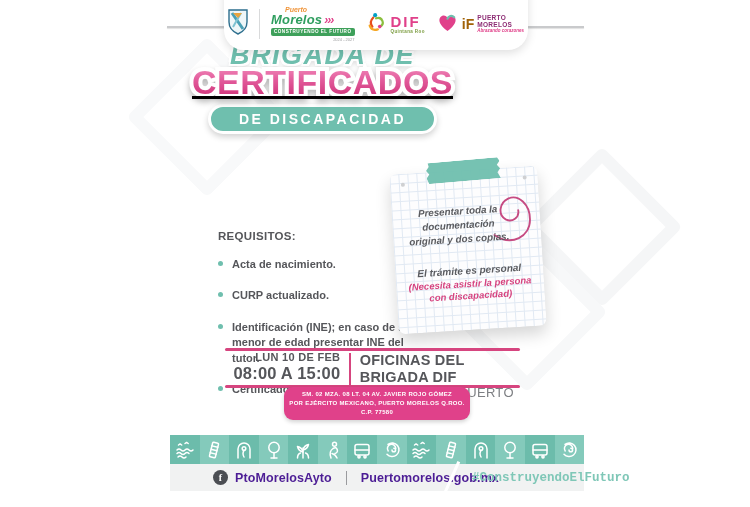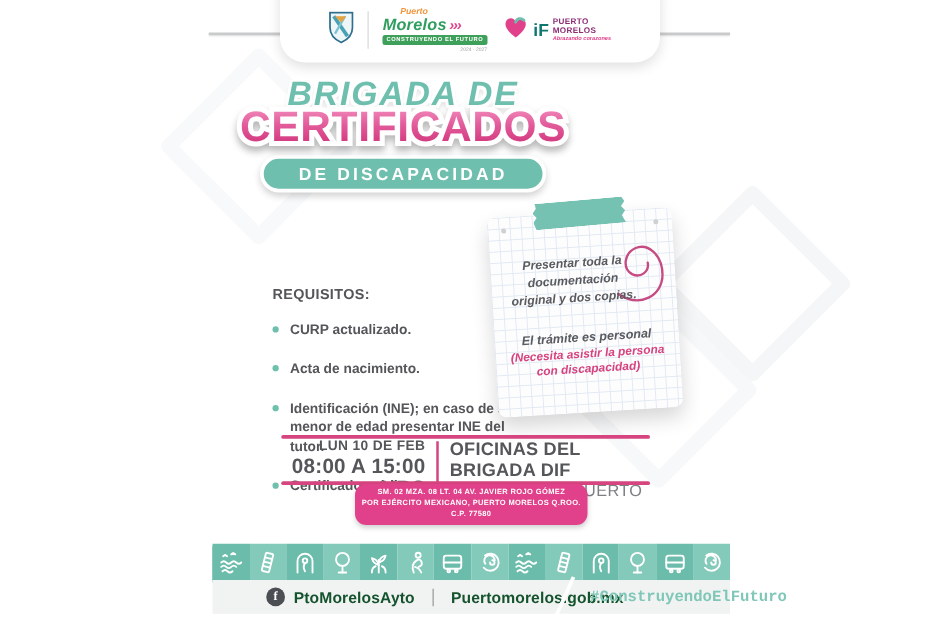--- a/index.html
+++ b/index.html
@@ -24,27 +24,27 @@
   .pm-puerto{font-size:7px;font-weight:700;font-style:italic;color:#f0953b;margin-left:14px;}
   .pm-morelos{font-size:13px;font-weight:800;font-style:italic;color:#2f9e5f;letter-spacing:.2px;display:flex;align-items:center;gap:2px;}
   .pm-arrows{color:#e0418a;font-size:12px;font-weight:900;letter-spacing:-1px;}
   .pm-banner{margin-top:2px;background:#3ea05a;color:#fff;font-size:4.6px;font-weight:800;letter-spacing:.5px;
              padding:1.5px 3px;border-radius:2px;text-align:center;}
   .pm-years{font-size:4px;color:#9b9c9e;text-align:right;margin-top:1.5px;}
   .dif-logo{display:flex;align-items:center;gap:3px;}
   .dif-word{font-size:15px;font-weight:900;color:#e0418a;letter-spacing:2px;line-height:1;}
   .dif-sub{font-size:4.5px;color:#7a9b3e;font-weight:700;letter-spacing:.4px;}
   .difpm-logo{display:flex;align-items:center;gap:3px;}
-  .difpm-if{font-size:14px;font-weight:900;color:#0f766e;line-height:1;}
+  .difpm-if{font-size:14px;font-weight:900;color:#a16207;line-height:1;}
   .difpm-names{display:flex;flex-direction:column;line-height:1.1;}
   .difpm-pm{font-size:6.5px;font-weight:900;color:#8d2d74;letter-spacing:.3px;}
   .difpm-tag{font-size:4.5px;font-style:italic;color:#e0418a;font-weight:700;margin-top:1px;}
 
   
-  .title-wrap{position:absolute;left:0;top:60px;width:645px;text-align:center;z-index:2;}
+  .title-wrap{position:absolute;left:0;top:40px;width:645px;text-align:center;z-index:2;text-decoration:underline;}
   .t-brigada{display:inline-block;font-size:27px;font-weight:800;font-style:italic;color:#6fbfae;letter-spacing:1.5px;
     text-shadow:-2px -2px 0 #fff,2px -2px 0 #fff,-2px 2px 0 #fff,2px 2px 0 #fff,0 2px 1px #fff,0 4px 5px rgba(0,0,0,.18);}
   .t-cert{position:relative;display:block;font-size:34px;font-weight:900;letter-spacing:.5px;margin-top:-6px;line-height:1.05;}
   .t-cert .stroke{position:absolute;left:0;right:0;top:0;color:#fff;-webkit-text-stroke:8px #ffffff;
                   filter:drop-shadow(0 4px 3px rgba(0,0,0,.28));}
   .t-cert .fill{position:relative;background:linear-gradient(180deg,#f493c1 0%,#e25b9b 45%,#cb2a72 100%);
                 -webkit-background-clip:text;background-clip:text;color:#d6437f;-webkit-text-fill-color:transparent;}
   .t-badge{display:inline-block;margin-top:3px;background:#6fbfae;border:3px solid #fff;border-radius:16px;
            padding:4px 28px;color:#fff;font-weight:800;font-size:14px;letter-spacing:2.5px;
            box-shadow:0 3px 6px rgba(0,0,0,.18);}
@@ -93,21 +93,21 @@
   .sq{flex:1;display:flex;align-items:center;justify-content:center;}
   .sq-a{background:#6cbcab;} .sq-b{background:#84cabb;}
   .sq svg{width:20px;height:20px;stroke:#ffffff;fill:none;stroke-width:1.5;stroke-linecap:round;stroke-linejoin:round;}
 
   
   .footer{position:absolute;left:170px;top:464px;width:414px;height:27px;background:#f1f2f2;z-index:2;
           display:flex;align-items:center;}
   .fb-left{display:flex;align-items:center;gap:7px;margin-left:43px;}
   .fb-icon{width:15px;height:15px;border-radius:50%;background:#4b4e53;color:#fff;display:flex;align-items:center;
            justify-content:center;font-size:10px;font-weight:700;font-family:"Liberation Serif",serif;}
-  .fb-handle,.site{font-size:12.5px;font-weight:700;color:#14532d;letter-spacing:.1px;}
+  .fb-handle,.site{font-size:12.5px;font-weight:700;color:#4c1d95;letter-spacing:.1px;}
   .f-sep{width:1px;height:14px;background:#9a9b9e;margin:0 7px;}
   .slash{position:absolute;left:280px;top:-4px;width:3px;height:36px;background:#fff;transform:rotate(24deg);}
   .hashtag{position:absolute;left:300px;width:114px;text-align:right;font-size:12.5px;font-weight:700;color:#7fc7b7;
            padding-left:2px;font-family:Liberation Mono, monospace;}
 </style>
 </head>
 <body>
 
 <div id="canvas">
 
@@ -130,20 +130,35 @@
     <div class="logo-sep"></div>
     <div class="pm-logo">
       <span class="pm-puerto">Puerto</span>
       <span class="pm-morelos">
         <span>Morelos</span>
         <span class="pm-arrows">›››</span>
       </span>
       <span class="pm-banner">CONSTRUYENDO EL FUTURO</span>
       <span class="pm-years">2024 - 2027</span>
     </div>
+    <div class="dif-logo">
+      <span>
+        <svg width="22" height="22" viewBox="0 0 24 24">
+          <path d="M7 17 q-4 -5 1 -10" stroke="#e94e1b" stroke-width="2.4" fill="none" stroke-linecap="round"></path>
+          <path d="M13 20 q-7 2 -9 -4" stroke="#f5a623" stroke-width="2.4" fill="none" stroke-linecap="round"></path>
+          <circle cx="10" cy="4.5" r="2.2" fill="#00a0c6"></circle>
+          <path d="M11 8 q5 -2 7 3 q1.5 4 -3 6" stroke="#8bbf3e" stroke-width="2.4" fill="none" stroke-linecap="round"></path>
+          <circle cx="15" cy="17" r="2" fill="#e0418a"></circle>
+        </svg>
+      </span>
+      <span style="display:flex;flex-direction:column;align-items:flex-start;">
+        <span class="dif-word">DIF</span>
+        <span class="dif-sub">Quintana Roo</span>
+      </span>
+    </div>
     <div class="difpm-logo">
       <span>
         <svg width="23" height="21" viewBox="0 0 24 22">
           <path d="M12 20 C4 14 2 9 4.5 5.5 C7 2.5 11 3.5 12 6.5 C13 3.5 17 2.5 19.5 5.5 C22 9 20 14 12 20 Z" fill="#e0418a"></path>
           <path d="M12 7 C13 4 16.5 3 19 5.5" stroke="#6fbfae" stroke-width="2.4" fill="none" stroke-linecap="round"></path>
         </svg>
       </span>
       <span class="difpm-if">iF</span>
       <span class="difpm-names">
         <span class="difpm-pm">PUERTO</span>
@@ -160,25 +175,25 @@
       <span class="fill">CERTIFICADOS</span>
     </span>
     <span class="t-badge">DE DISCAPACIDAD</span>
   </div>
 
   <div class="reqs">
     <h3>REQUISITOS:</h3>
     <ul>
       <li>
           <span class="dot"></span>
-          <span>CURP actualizado.</span>
+          <span>Acta de nacimiento.</span>
         </li>
       <li>
           <span class="dot"></span>
-          <span>Acta de nacimiento.</span>
+          <span>CURP actualizado.</span>
         </li>
       <li>
           <span class="dot"></span>
           <span>Identificación (INE); en caso de ser menor de edad presentar INE del tutor.</span>
         </li>
       <li>
           <span class="dot"></span>
           <span>Certificado médico.</span>
         </li>
     </ul>

